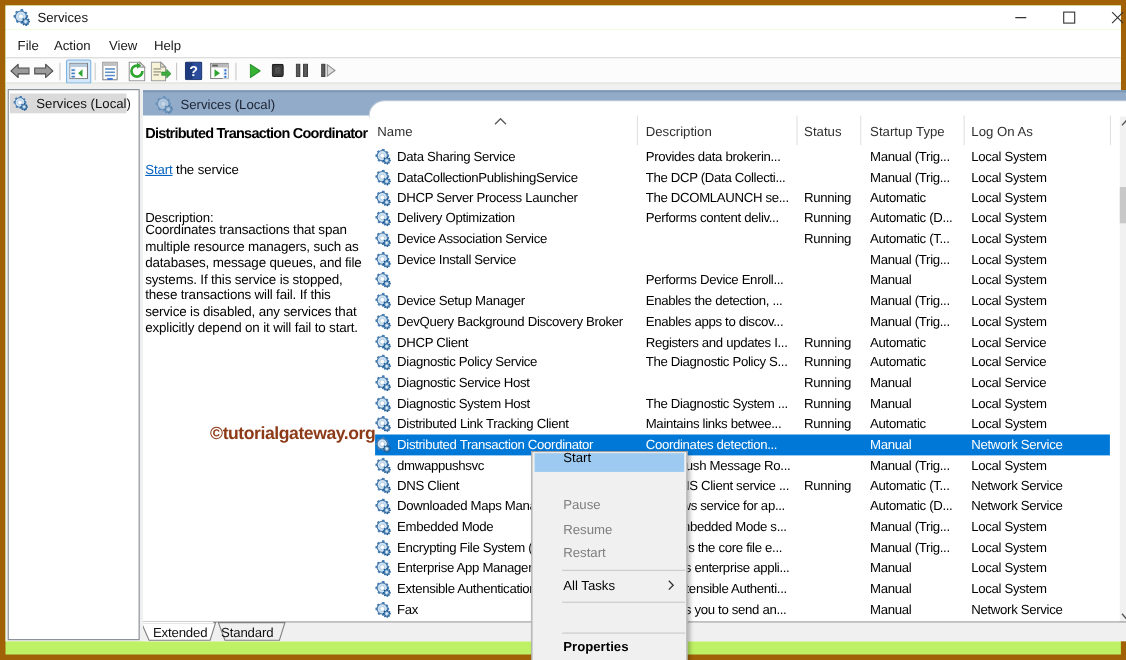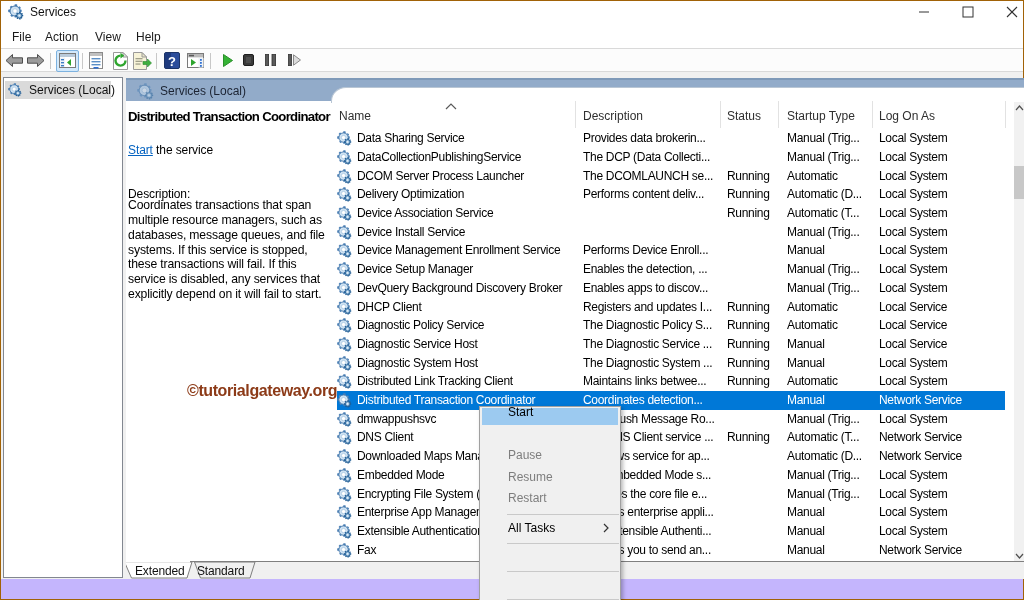--- a/index.html
+++ b/index.html
@@ -1,16 +1,16 @@
 <!DOCTYPE html>
 <html><head><meta charset="utf-8"><style>
 *{margin:0;padding:0;box-sizing:border-box}
 html,body{width:1024px;height:600px;overflow:hidden;background:#fff;
 font-family:"Liberation Sans",sans-serif;-webkit-font-smoothing:antialiased}
-#win{position:absolute;left:0;top:0;width:1024px;height:600px;border:1px solid #a16207;background:#c4b5fd}
+#win{position:absolute;left:0;top:0;width:1024px;height:600px;border:5px solid #a16207;background:#bef264}
 .abs{position:absolute}
 
 #title{position:absolute;left:0;top:0;width:100%;height:22px;background:#fff}
 #title .txt{position:absolute;left:29px;top:4px;font-size:12px;color:#111}
 
 #menus{position:absolute;left:0;top:22px;width:100%;height:25px;background:#fff;font-size:12px;color:#1a1a1a}
 #menus span{position:absolute;top:7px}
 
 #tbar{position:absolute;left:0;top:47px;width:100%;height:24px;background:#fcfcfc;border-top:1px solid #d9d9d9;border-bottom:1px solid #d9d9d9}
 .tsep{position:absolute;top:4px;width:1px;height:16px;background:#c8c8c8}
@@ -249,21 +249,21 @@
       <span class="cn">DataCollectionPublishingService</span>
       <span class="cd">The DCP (Data Collecti...</span>
       <span class="cs"></span>
       <span class="cu">Manual (Trig...</span>
       <span class="cl">Local System</span>
     </div>
 <div class="r" style="top:165.6px">
       <svg class="gi" width="15" height="15">
         <use href="#gear"></use>
       </svg>
-      <span class="cn">DCOM Server Process Launcher</span>
+      <span class="cn">DHCP Server Process Launcher</span>
       <span class="cd">The DCOMLAUNCH se...</span>
       <span class="cs">Running</span>
       <span class="cu">Automatic</span>
       <span class="cl">Local System</span>
     </div>
 <div class="r" style="top:184.3px">
       <svg class="gi" width="15" height="15">
         <use href="#gear"></use>
       </svg>
       <span class="cn">Delivery Optimization</span>
@@ -287,21 +287,20 @@
       </svg>
       <span class="cn">Device Install Service</span>
       <span class="cs"></span>
       <span class="cu">Manual (Trig...</span>
       <span class="cl">Local System</span>
     </div>
 <div class="r" style="top:240.4px">
       <svg class="gi" width="15" height="15">
         <use href="#gear"></use>
       </svg>
-      <span class="cn">Device Management Enrollment Service</span>
       <span class="cd">Performs Device Enroll...</span>
       <span class="cs"></span>
       <span class="cu">Manual</span>
       <span class="cl">Local System</span>
     </div>
 <div class="r" style="top:259.1px">
       <svg class="gi" width="15" height="15">
         <use href="#gear"></use>
       </svg>
       <span class="cn">Device Setup Manager</span>
@@ -338,21 +337,20 @@
       <span class="cd">The Diagnostic Policy S...</span>
       <span class="cs">Running</span>
       <span class="cu">Automatic</span>
       <span class="cl">Local Service</span>
     </div>
 <div class="r" style="top:333.9px">
       <svg class="gi" width="15" height="15">
         <use href="#gear"></use>
       </svg>
       <span class="cn">Diagnostic Service Host</span>
-      <span class="cd">The Diagnostic Service ...</span>
       <span class="cs">Running</span>
       <span class="cu">Manual</span>
       <span class="cl">Local Service</span>
     </div>
 <div class="r" style="top:352.6px">
       <svg class="gi" width="15" height="15">
         <use href="#gear"></use>
       </svg>
       <span class="cn">Diagnostic System Host</span>
       <span class="cd">The Diagnostic System ...</span>
@@ -491,16 +489,17 @@
  <div class="mi" style="top:-5px"><span>Start</span></div>
  <div class="mi dis" style="top:38px"><span>Pause</span></div>
  <div class="mi dis" style="top:59.5px"><span>Resume</span></div>
  <div class="mi dis" style="top:81px"><span>Restart</span></div>
  <div class="ms" style="top:107px"></div>
  <div class="mi" style="top:111px"><span>All Tasks</span><svg class="arr" width="6" height="10">
           <path d="M1 1 L5 5 L1 9" fill="none" stroke="#333" stroke-width="1.2"></path>
         </svg></div>
  <div class="ms" style="top:135.5px"></div>
  <div class="ms" style="top:163.8px"></div>
+ <div class="mi b" style="top:167px"><span>Properties</span></div>
  <div class="ms" style="top:192px"></div>
 
 </div>
 </div>
 
 </body></html>

